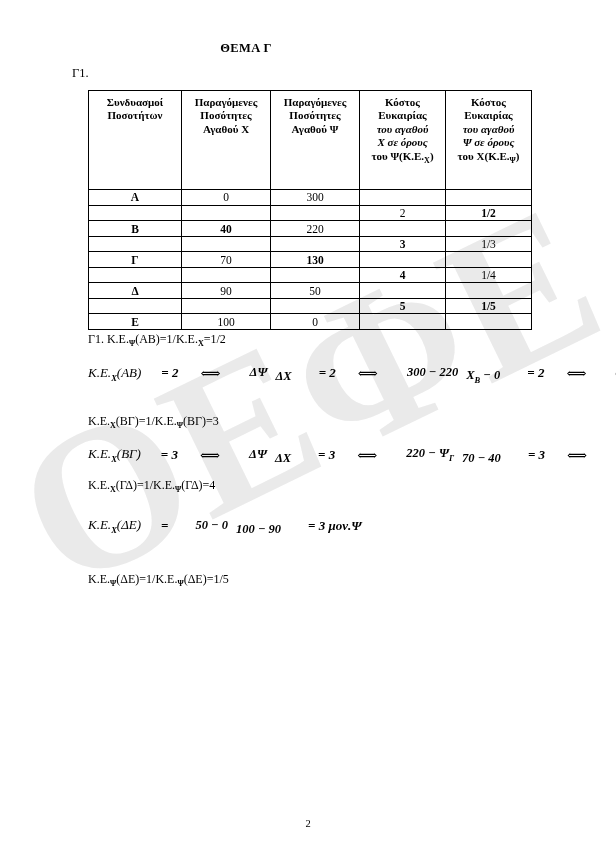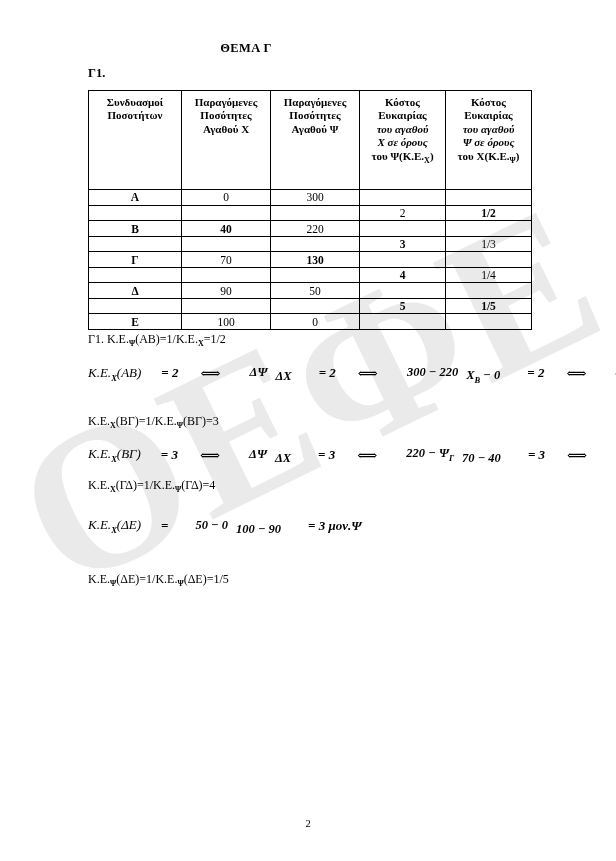--- a/index.html
+++ b/index.html
@@ -61,23 +61,23 @@
     width: 492px;
     text-align: center;
     font-size: 12.5px;
     font-weight: 700;
     letter-spacing: 0.4px;
   }
 
   .section-label {
     position: absolute;
     top: 66px;
-    left: 88px;
+    left: 72px;
     font-size: 12.5px;
-    font-weight: 700;
+    font-weight: 400;
   }
 
   
   .table-wrap {
     position: absolute;
     top: 90px;
     left: 88px;
     width: 443px;
   }
   table.pptable {

